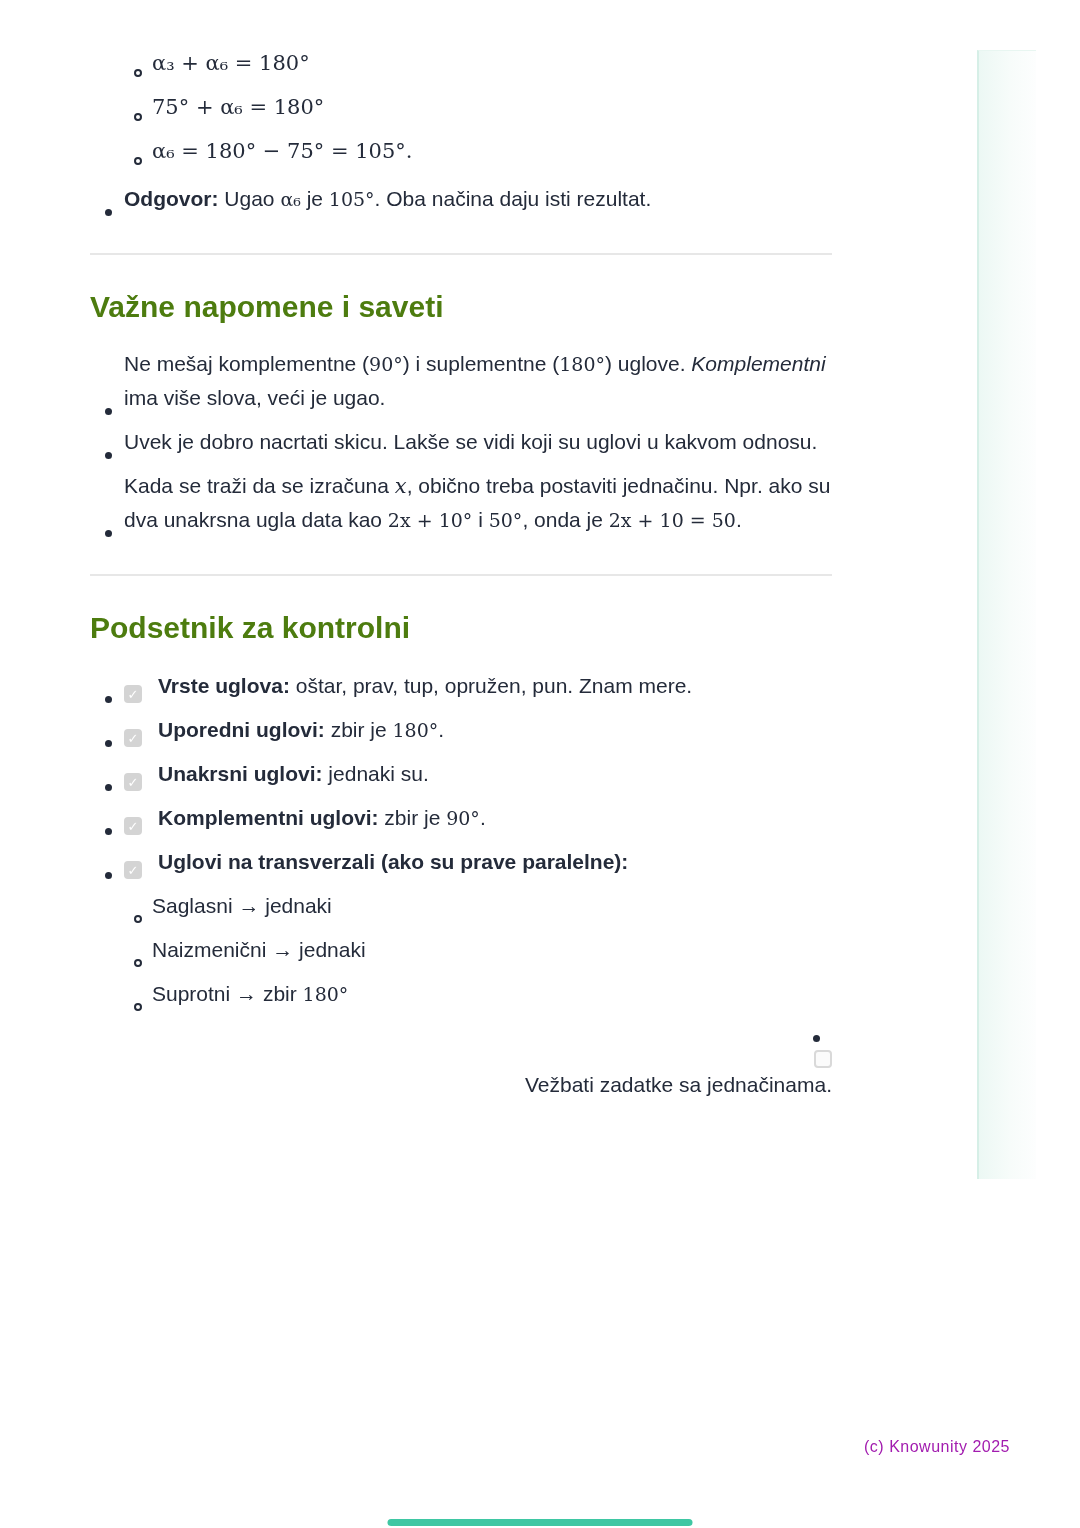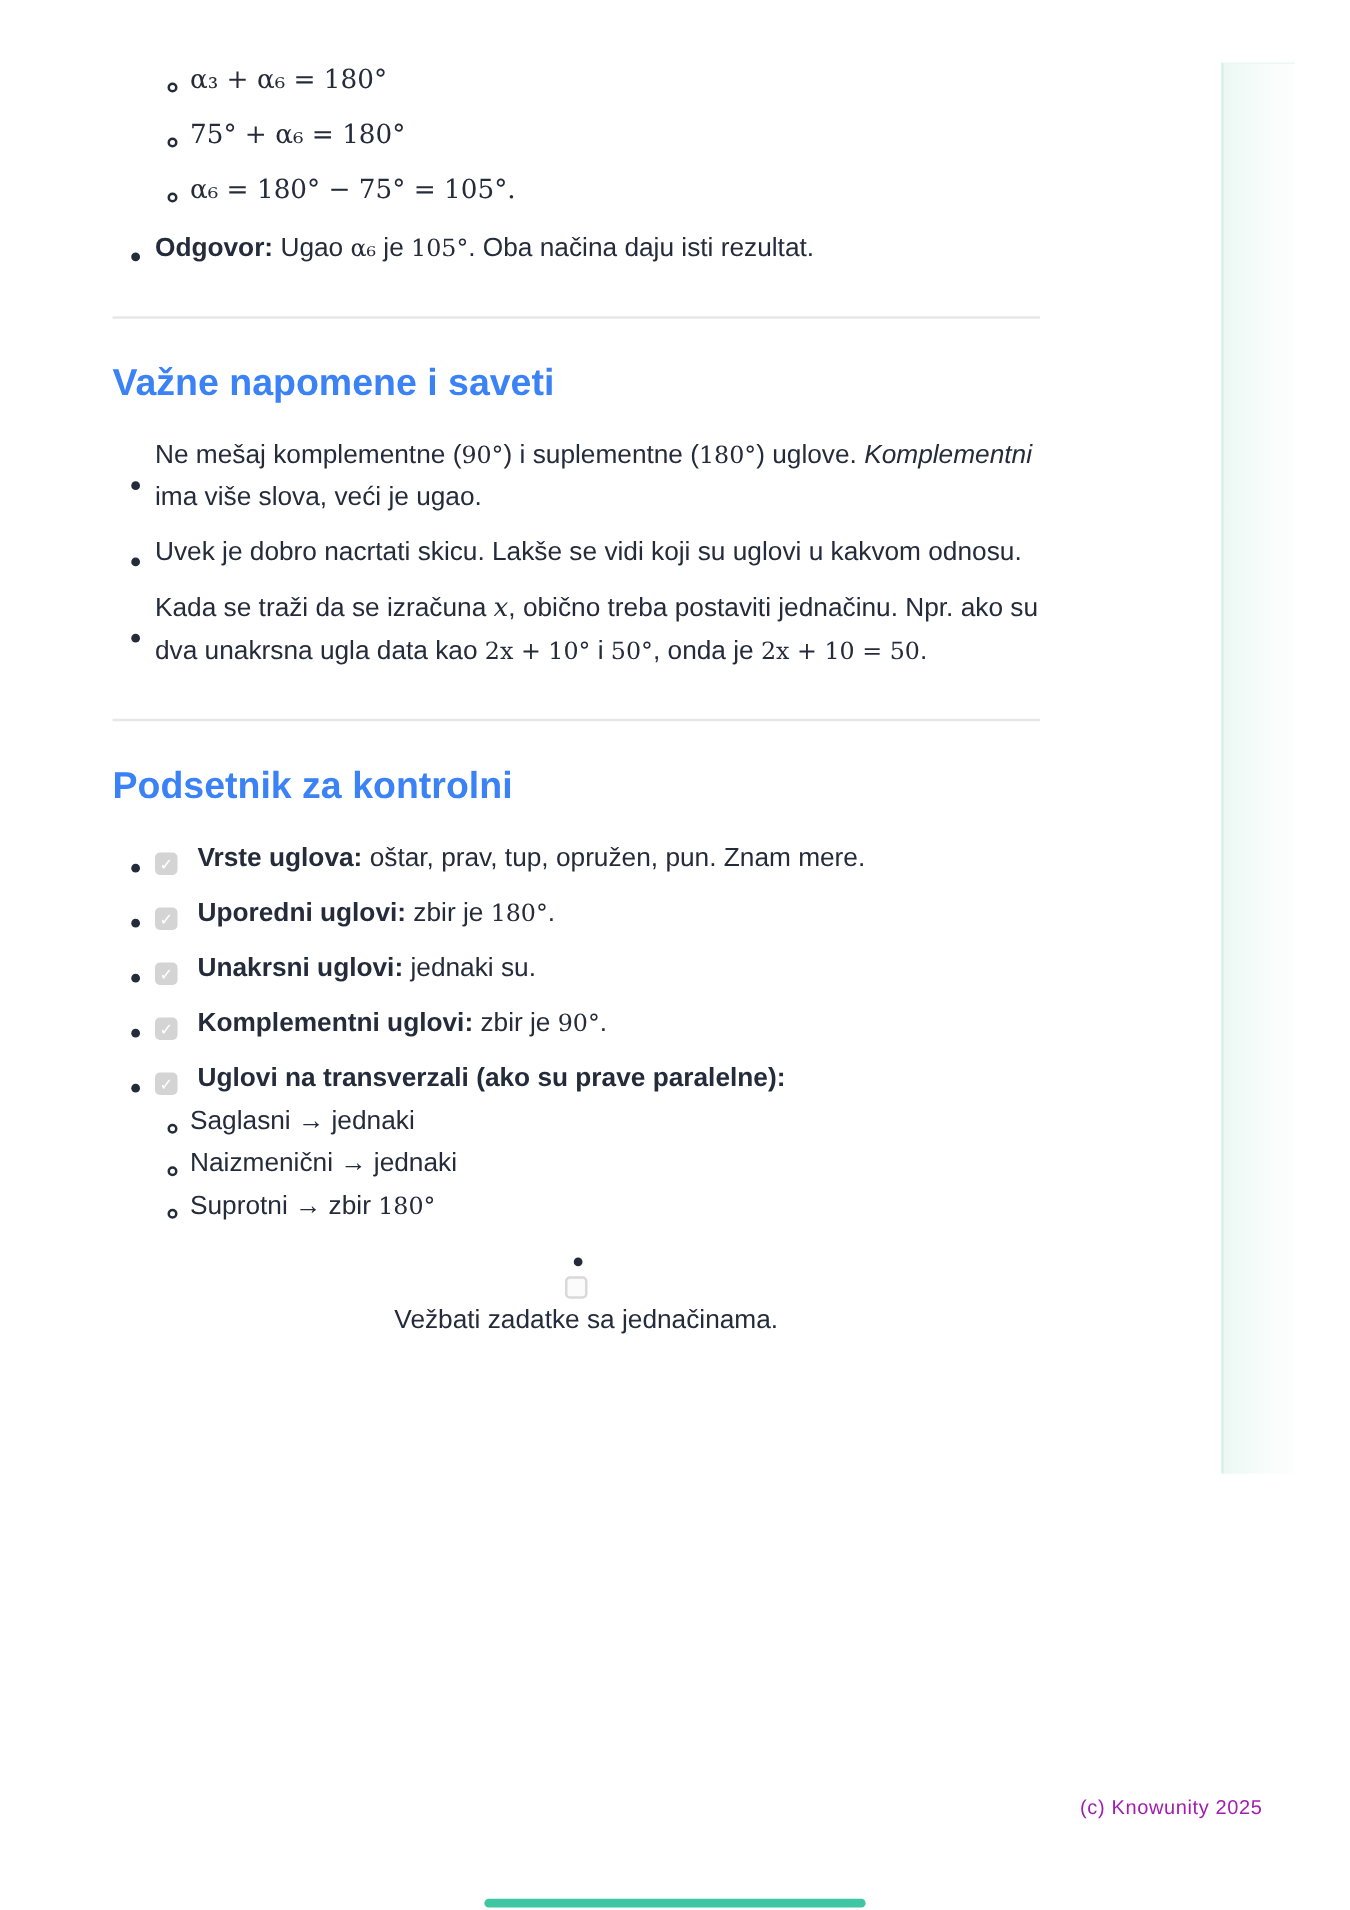--- a/index.html
+++ b/index.html
@@ -17,21 +17,21 @@
     position:absolute;left:977px;top:50px;width:57px;height:1128px;
     background:linear-gradient(to right,#ecf8f4 0%,#f7fcfa 55%,#fdfefe 100%);
     border-left:2px solid #d6efe7;
     border-top:1px solid #e8f6f1;
   }
   .content{
     position:absolute;left:90px;top:0;width:742px;padding-top:50px;
   }
   
   ul{list-style:none;margin:0;padding:0;}
-  li{display:flex;align-items:center;}
+  li{display:flex;align-items:flex-end;}
   .line{font-size:21px;line-height:34px;}
   
   .dot{
     flex:0 0 auto;width:7px;height:7px;border-radius:50%;
     background:#242b3a;margin:14px 12px 0 15px;
   }
   
   .circ{
     flex:0 0 auto;width:8px;height:8px;border-radius:50%;
     background:transparent;border:2px solid #242b3a;
@@ -46,21 +46,21 @@
   .i{font-style:italic;}
   .m{font-family:"DejaVu Serif","Liberation Serif",serif;font-size:19px;}
   .mv{font-family:"DejaVu Serif","Liberation Serif",serif;font-style:italic;font-size:21px;}
   .divider{
     border:none;border-top:2px solid #e7e7e7;
     margin:37px 0 0 0;width:742px;
   }
   h2.section-heading{
     margin:33px 0 0 0;
     font-size:30px;line-height:37px;font-weight:700;
-    color:#3b82f6;letter-spacing:0px;
+    color:#4d7c0f;letter-spacing:0px;
   }
   .bullets{margin-top:22px;}
   .bullets>li{margin-bottom:10px;}
   
   .checklist{margin-top:23px;}
   .checklist>li{margin-bottom:10px;flex-wrap:wrap;}
   .checkbox{
     flex:0 0 auto;width:18px;height:18px;border-radius:4px;
     margin:8px 0 0 0;
     display:flex;align-items:center;justify-content:center;
@@ -68,21 +68,21 @@
   .checkbox.checked{background:#d4d4d4;}
   .checkbox.checked .check{
     color:#ffffff;font-size:13px;font-weight:700;line-height:1;
   }
   .checkbox.unchecked{
     background:#fbfbfb;border:2px solid #d9d9d9;box-sizing:border-box;
   }
   .checkbox.unchecked .check{visibility:hidden;font-size:13px;line-height:1;}
   .cl-text{margin-left:16px;max-width:690px;}
   .sub-block{flex-basis:100%;}
-  .sub-block li{}
+  .sub-block li{margin-top:10px;}
   .footer{
     position:absolute;top:1438px;right:70px;
     font-size:16px;color:#a21caf;letter-spacing:0.5px;
   }
   .indicator-bar{
     position:absolute;left:50%;transform:translateX(-50%);
     bottom:2px;width:305px;height:7px;border-radius:4px;
     background:#3fc7a3;
   }
 </style>

